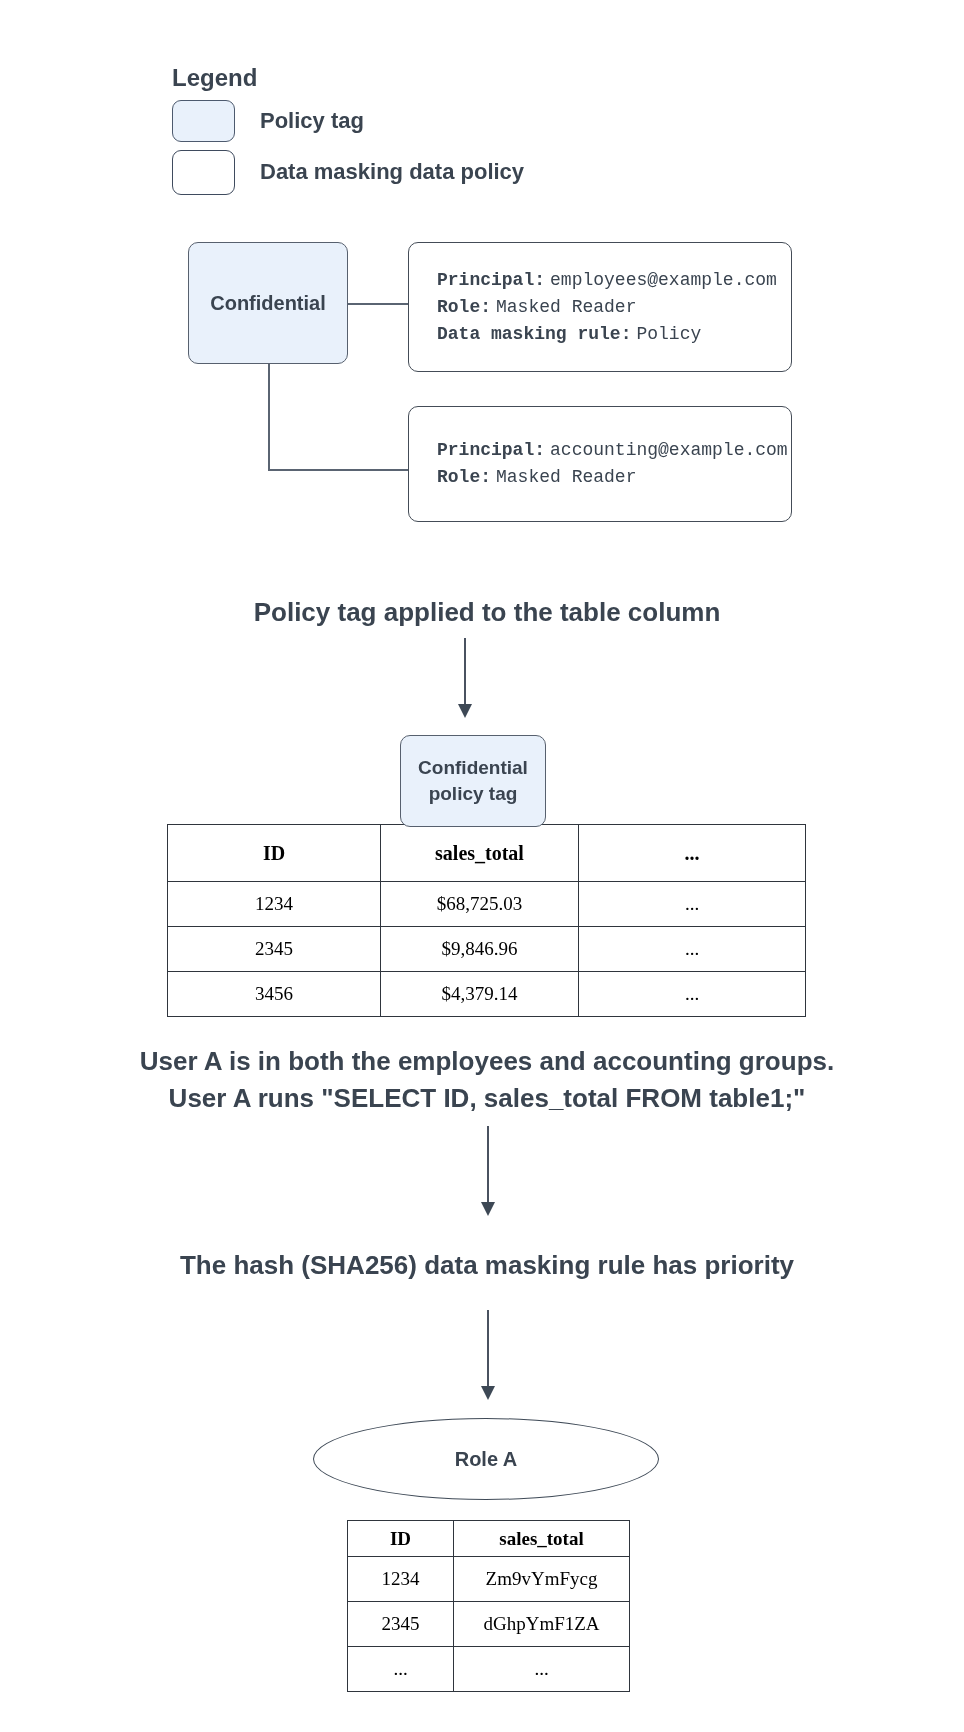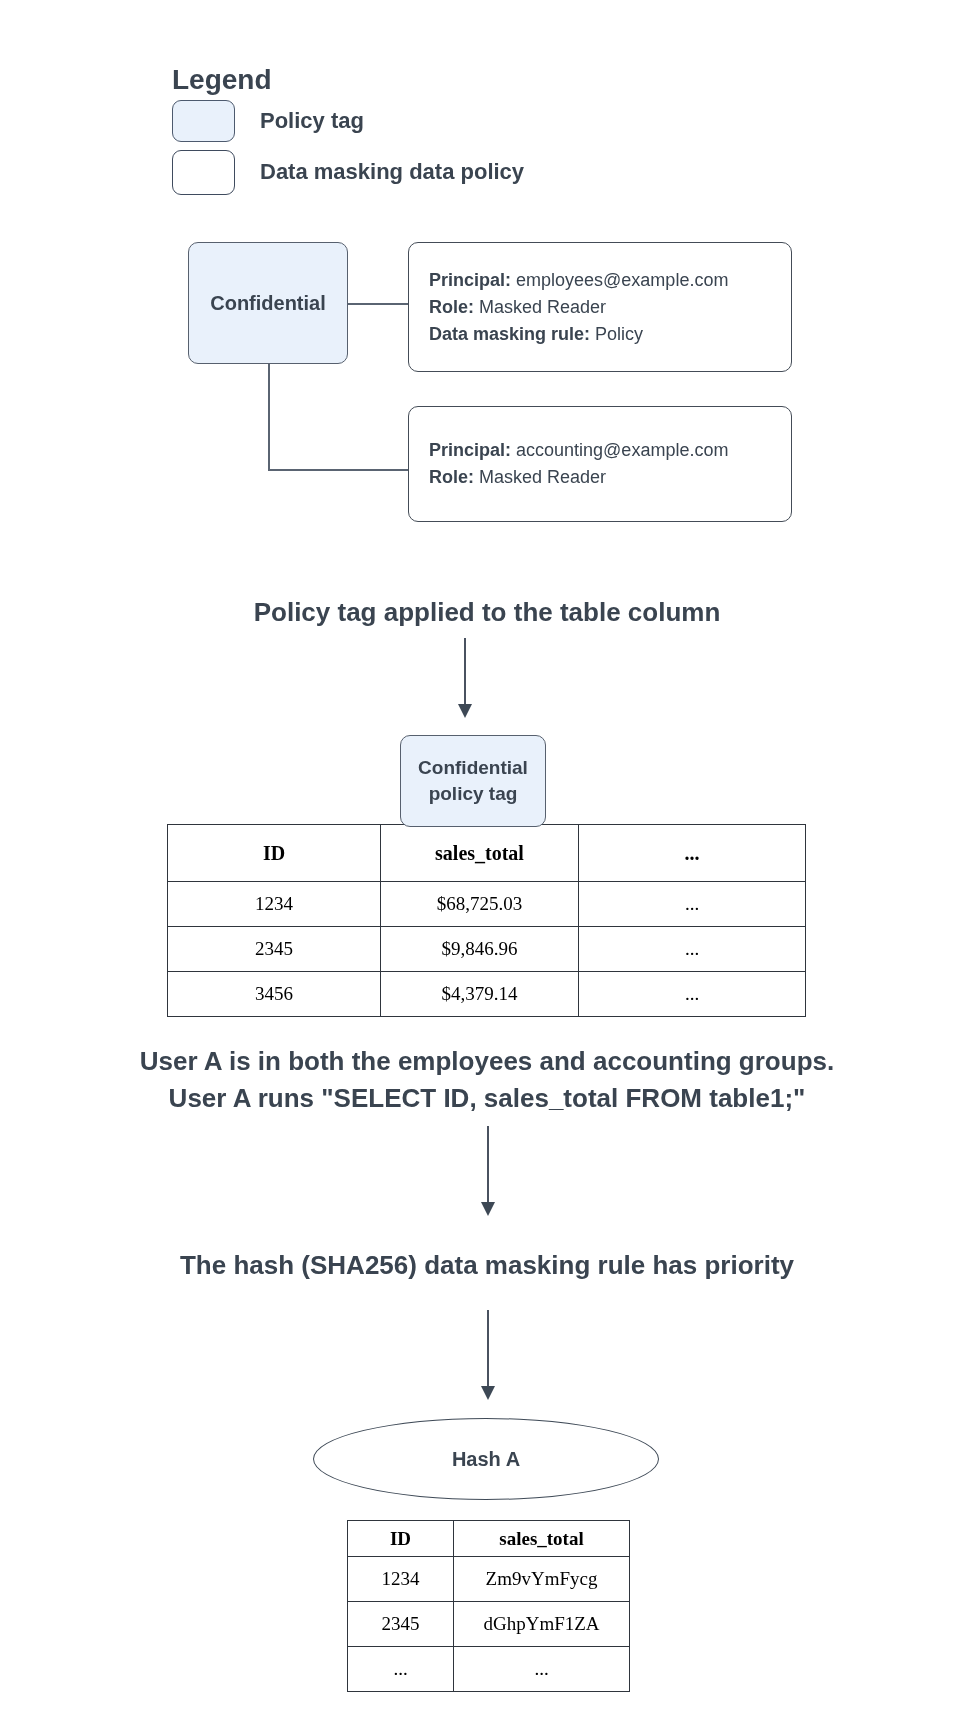--- a/index.html
+++ b/index.html
@@ -7,35 +7,35 @@
   #canvas {
     position: relative;
     width: 964px; height: 1732px;
     background: #ffffff;
     overflow: hidden;
   }
   .abs { position: absolute; }
   .dark { color: #3a4450; }
 
   
-  .legend-title { left: 172px; top: 64px; font-size: 28px; font-weight: bold; }
+  .legend-title { left: 172px; top: 64px; font-size: 24px; font-weight: bold; }
   .swatch { left: 172px; width: 63px; border: 1.6px solid #3f4b5e; border-radius: 9px; background: #fff; }
   .swatch.blue { background: #e9f1fb; border-color: #4d5a6e; }
   .legend-label { left: 260px; font-size: 22px; font-weight: bold; display: flex; align-items: center; height: 42px; }
 
   
   .tag-box {
     background: #e9f1fb; border: 1.6px solid #57606e; border-radius: 10px;
     display: flex; align-items: center; justify-content: center;
     font-weight: bold; color: #3a4450;
   }
   .policy-box {
     background: #ffffff; border: 1.6px solid #444c57; border-radius: 10px;
     display: flex; flex-direction: column; justify-content: center;
-    padding-left: 20px; font-size: 18px; line-height: 27px; color: #3a4450;
+    padding-left: 28px; font-size: 18px; line-height: 27px; color: #3a4450; font-family: Liberation Mono, monospace;
   }
   .policy-box .lbl { font-weight: bold; margin-right: 5px; }
   .conn { background: #5a6472; }
 
   
   .heading { left: 5px; width: 964px; text-align: center; font-size: 26px; font-weight: bold; color: #3a4450; line-height: 37px; }
 
   
   .arrow-line { width: 1.6px; background: #4a5260; }
   .arrow-head { width: 0; height: 0; border-left: 7px solid transparent; border-right: 7px solid transparent; border-top: 14px solid #3d4855; }
@@ -131,21 +131,21 @@
   </div>
 
   <div class="abs arrow-line" style="left:487px;top:1126px;height:77px;"></div>
   <div class="abs arrow-head" style="left:481px;top:1202px;"></div>
 
   <div class="abs heading" style="top:1247px;">The hash (SHA256) data masking rule has priority</div>
 
   <div class="abs arrow-line" style="left:487px;top:1310px;height:77px;"></div>
   <div class="abs arrow-head" style="left:481px;top:1386px;"></div>
 
-  <div class="abs ellipse" style="left:313px;top:1418px;width:346px;height:82px;">Hash A</div>
+  <div class="abs ellipse" style="left:313px;top:1418px;width:346px;height:82px;">Role A</div>
 
   <table id="masked-table" class="abs" style="left:347px;top:1520px;">
     <tbody>
         <tr>
       <th style="width:106px;">ID</th>
       <th style="width:176px;">sales_total</th>
     </tr>
     <tr>
       <td>1234</td>
       <td>Zm9vYmFycg</td>

